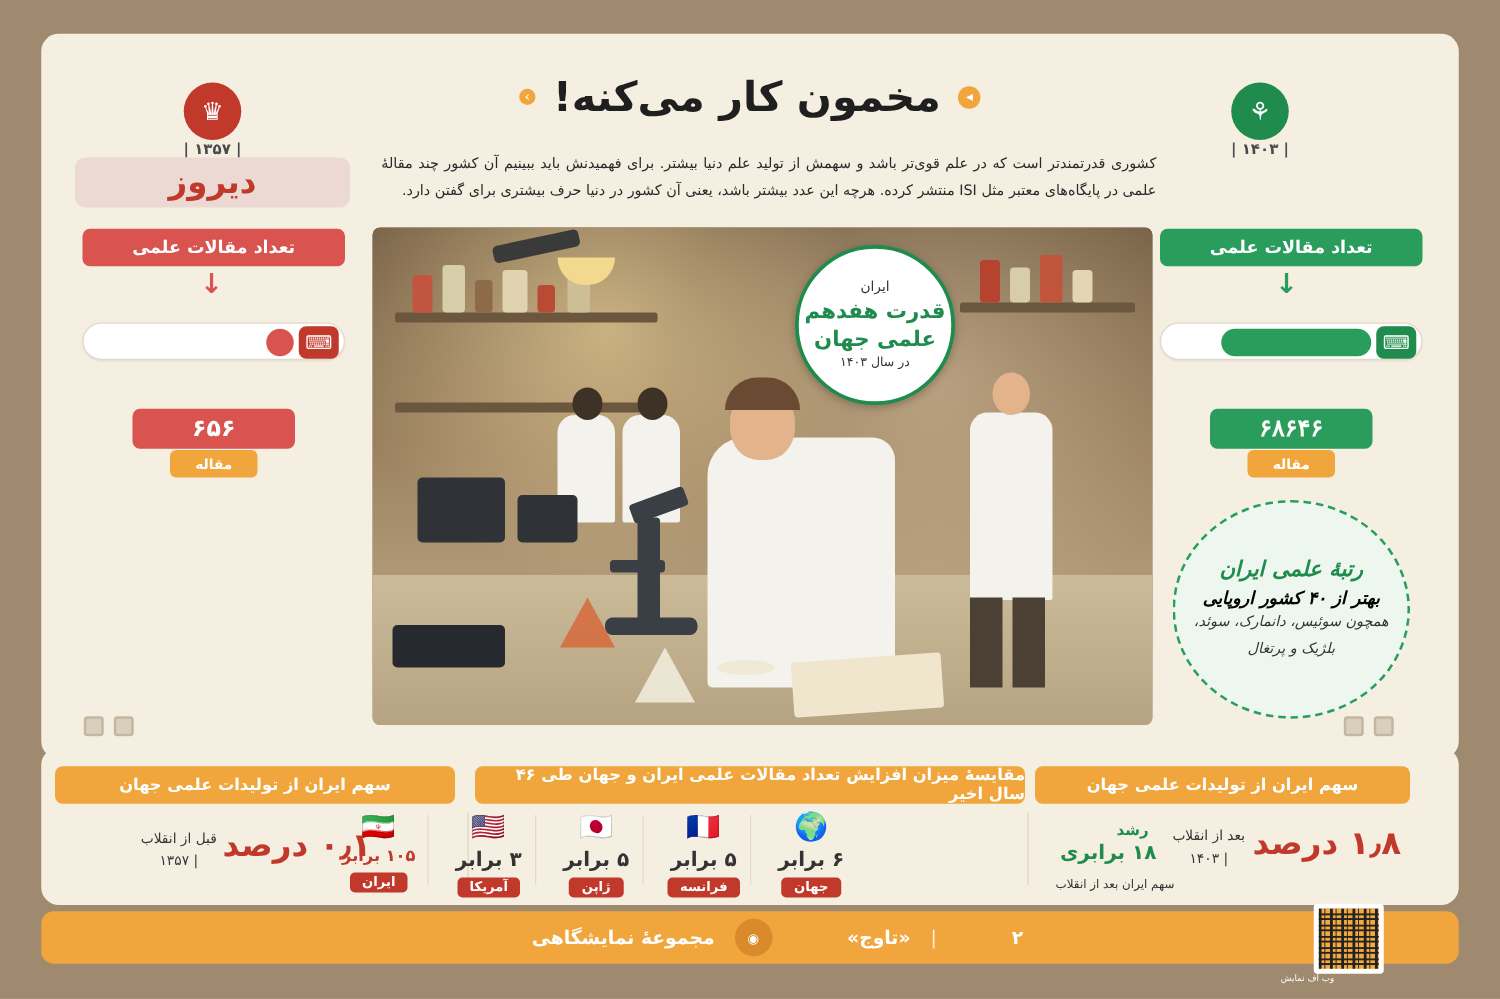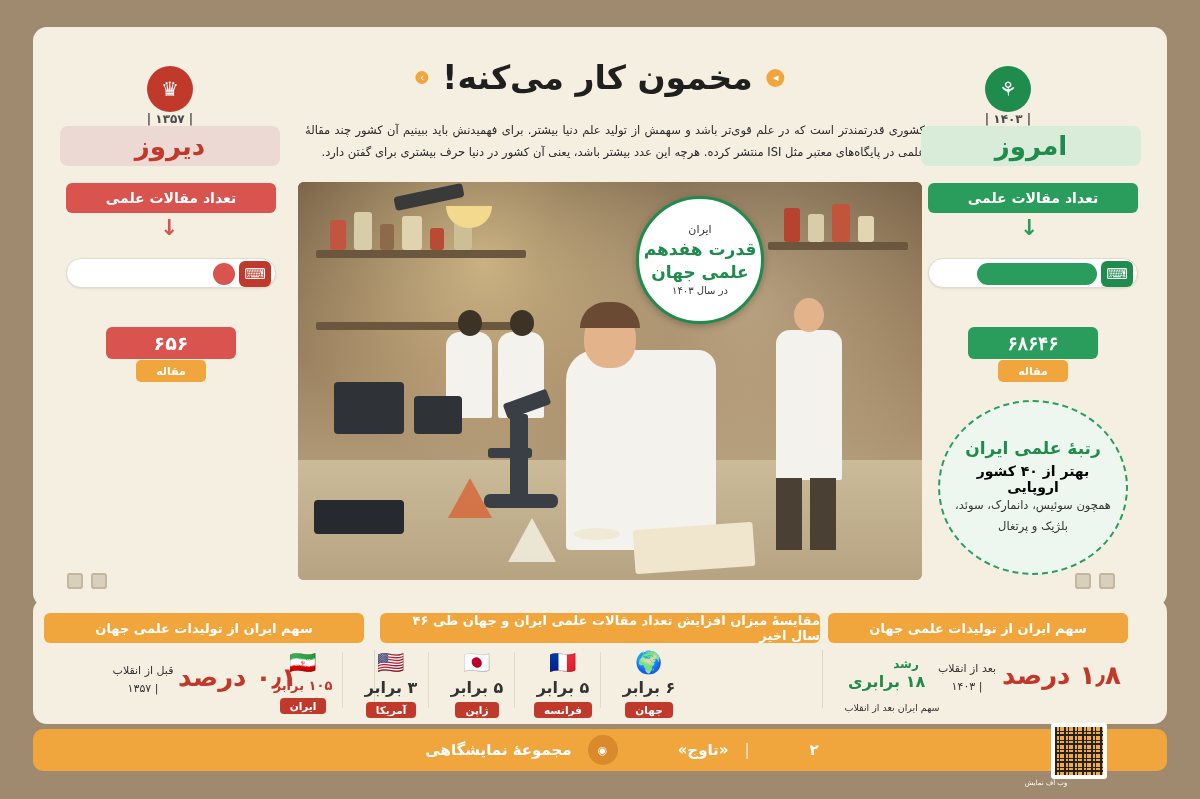--- a/index.html
+++ b/index.html
@@ -150,21 +150,21 @@
   
   .circle-box {
     position: absolute; width: 190px; height: 175px; border-radius: 50%;
     display:flex; flex-direction: column; align-items:center; justify-content:center;
     text-align:center; padding: 14px;
   }
   .circle-box.left {
     left: 76px; top: 400px; background: #fbeeee; border: 2px dashed #d9534f;
   }
   .circle-box.right {
-    left: 938px; top: 400px; background: #eef7ef; border: 2px dashed #2a9d5c;
+    left: 938px; top: 400px; background: #eef7ef; border: 2px dashed #2a9d5c; font-style: italic;
   }
   .circle-head { font-size: 17px; font-weight: bold; margin-bottom: 5px; }
   .circle-head.red { color: #c0392b; }
   .circle-head.green { color: #1f8b4c; }
   .circle-body { font-size: 11.5px; line-height: 1.8; color: #333; }
   .circle-strong { font-weight: bold; font-size: 14px; }
   .circle-strong.green { color:#000000; }
 
   
   .illus {
@@ -294,21 +294,20 @@
   <div class="arrow-down left">↓</div>
   <div class="bar-track left">
     <div class="bar-fill left"></div>
     <div class="bar-icon left">⌨</div>
   </div>
   <div class="num-pill left">۶۵۶</div>
   <div class="unit-pill left">مقاله</div>
 
   <div class="badge-top right">⚘</div>
   <div class="badge-year right">| ۱۴۰۳ |</div>
-  <div class="side-head right">امروز</div>
   <div class="sub-pill right">تعداد مقالات علمی</div>
   <div class="arrow-down right">↓</div>
   <div class="bar-track right">
     <div class="bar-fill right"></div>
     <div class="bar-icon right">⌨</div>
   </div>
   <div class="num-pill right">۶۸۶۴۶</div>
   <div class="unit-pill right">مقاله</div>
   <div class="circle-box right">
     <div class="circle-head green">رتبهٔ علمی ایران</div>

